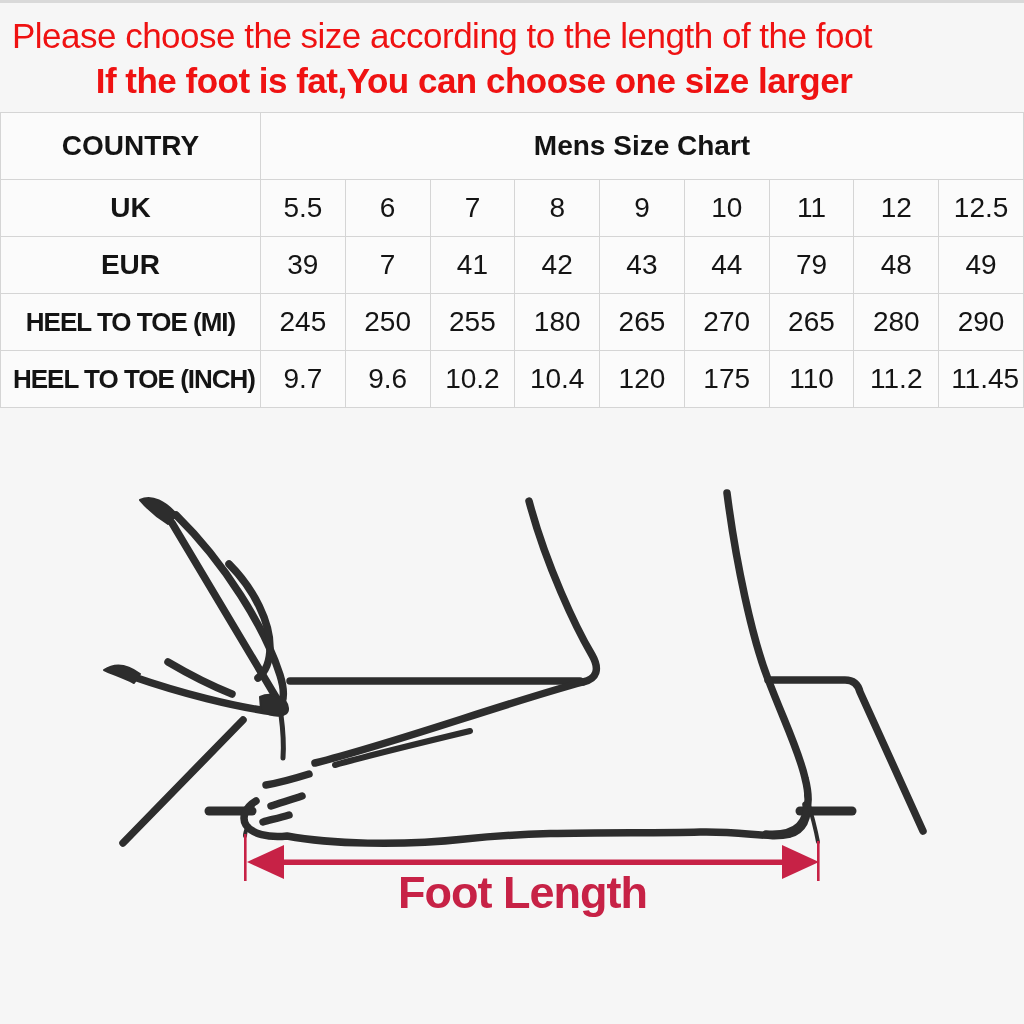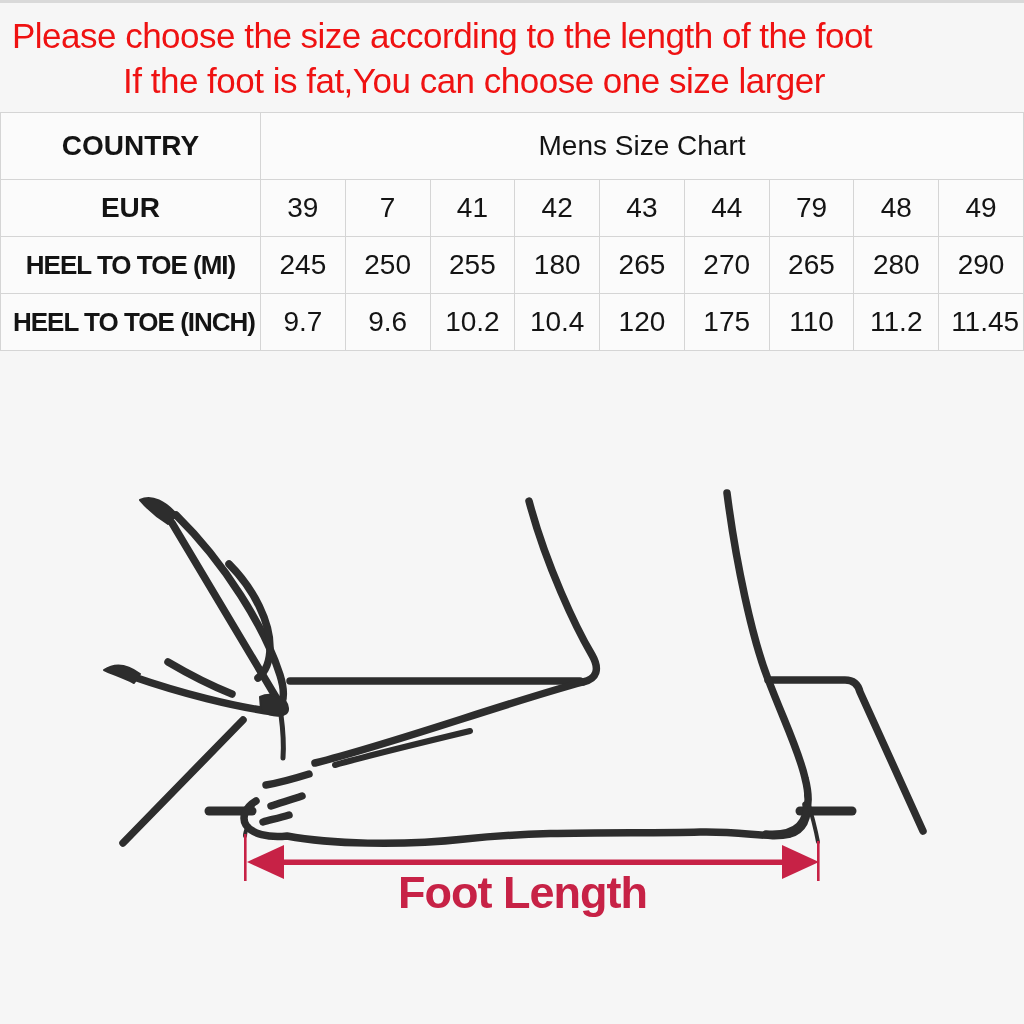--- a/index.html
+++ b/index.html
@@ -20,37 +20,37 @@
     border-top:3px solid #d9d9d9;
     box-sizing:border-box;
   }
   
   .banner{position:absolute;left:0;top:0;width:884px;height:109px;box-sizing:border-box;padding-top:10px;}
   .banner .line{
     color:var(--banner-red);
     font-size:35px;letter-spacing:-0.5px;line-height:45px;
     text-align:center;white-space:nowrap;
   }
-  .banner .line2{padding-left:64px;}
+  .banner .line2{padding-left:64px;font-weight:bold;}
   
   table.size-chart{
     position:absolute;left:0;top:109px;width:1024px;
     border-collapse:collapse;table-layout:fixed;
     background:var(--cell-bg);
   }
   table.size-chart td,table.size-chart th{
     border:1px solid var(--grid);
     text-align:center;vertical-align:middle;
     font-size:28px;color:var(--text);
     padding:12px;overflow:hidden;white-space:nowrap;
   }
   table.size-chart tr{height:51px;}
   table.size-chart tr.hdr{height:67px;}
   th.corner{font-weight:700;font-size:28px;}
-  th.main{font-weight:400;font-size:34px;}
+  th.main{font-weight:700;font-size:34px;}
   td.lbl{font-weight:700;}
   td.lbl.sm{font-size:26px;letter-spacing:-1px;}
   
   svg.diagram{position:absolute;left:0;top:430px;}
   .foot-length{
     position:absolute;left:250px;top:864px;width:545px;
     text-align:center;font-size:45px;font-weight:700;letter-spacing:-1px;
     color:var(--measure-red);white-space:nowrap;
   }
 </style>
@@ -67,20 +67,32 @@
     <col style="width:260px">
     <col span="9">
   </colgroup>
   <thead>
     <tr class="hdr">
       <th class="corner">COUNTRY</th>
       <th class="main" colspan="9">Mens Size Chart</th>
     </tr>
   </thead>
   <tbody>
+      <tr>
+        <td class="lbl">UK</td>
+        <td>5.5</td>
+        <td>6</td>
+        <td>7</td>
+        <td>8</td>
+        <td>9</td>
+        <td>10</td>
+        <td>11</td>
+        <td>12</td>
+        <td>12.5</td>
+      </tr>
       <tr>
         <td class="lbl">EUR</td>
         <td>39</td>
         <td>7</td>
         <td>41</td>
         <td>42</td>
         <td>43</td>
         <td>44</td>
         <td>79</td>
         <td>48</td>

